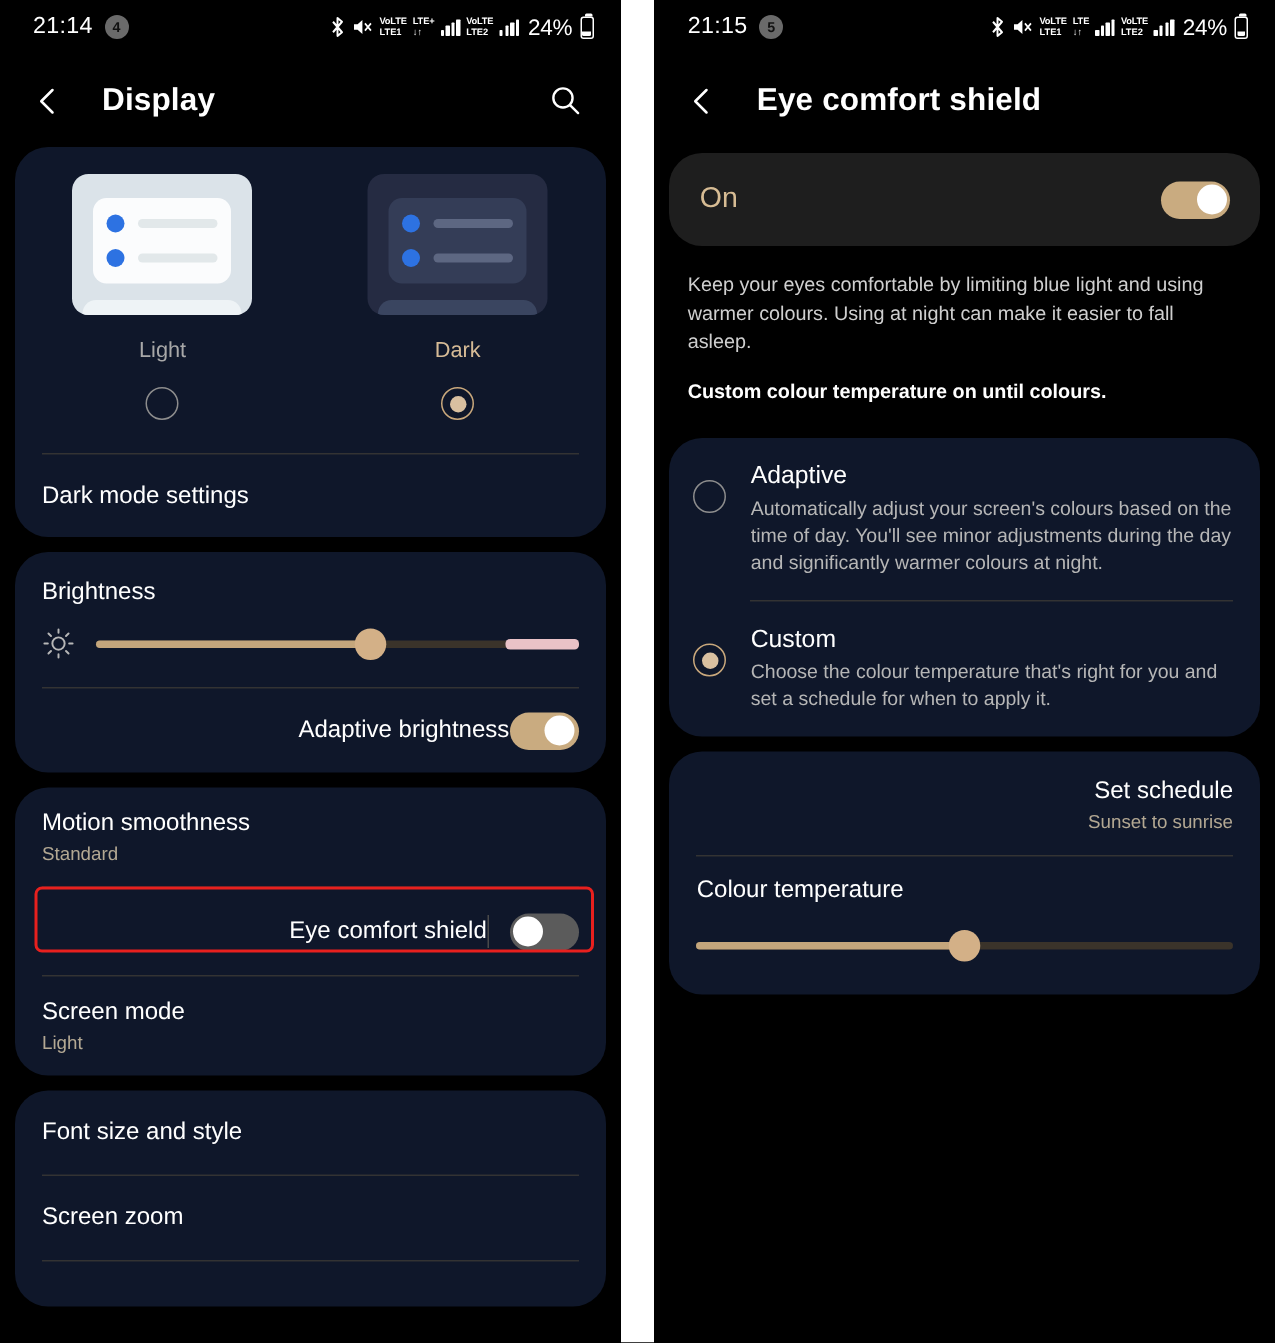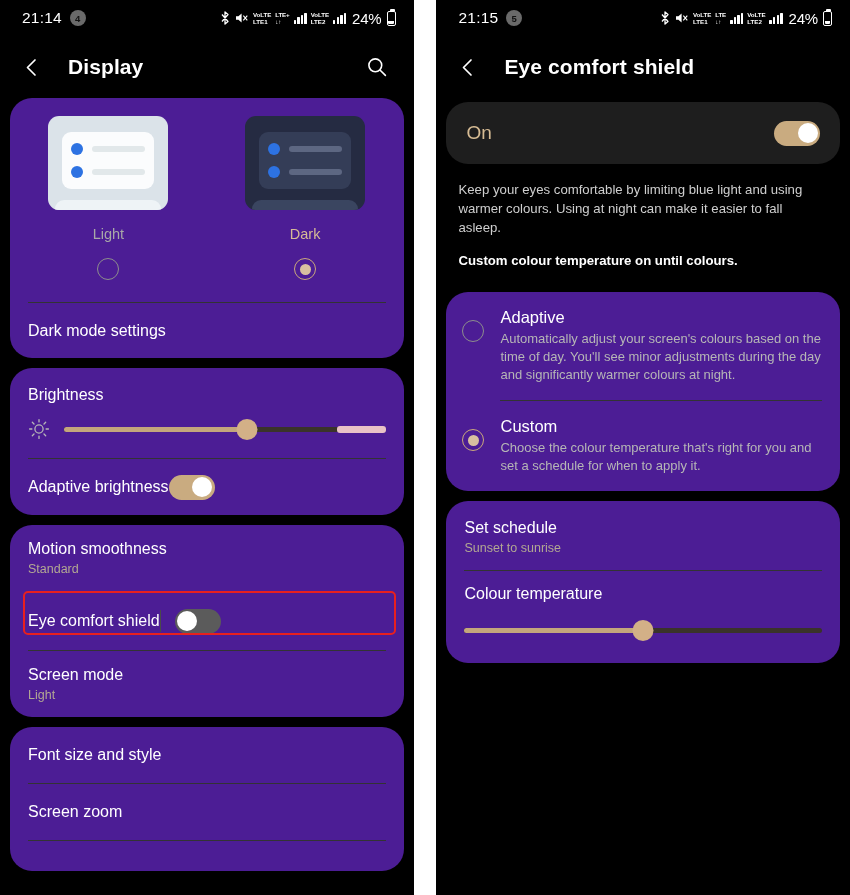--- a/index.html
+++ b/index.html
@@ -51,21 +51,21 @@
 
   
   .appbar { height:62px; display:flex; align-items:center; padding:0 20px 0 22px; }
   .back { width:34px; height:34px; display:flex; align-items:center; justify-content:flex-start;
           cursor:pointer; }
   .apptitle { font-size:21px; font-weight:700; margin-left:12px; letter-spacing:.1px; flex:1; }
   .search-btn { width:34px; height:34px; display:flex; align-items:center; justify-content:center; cursor:pointer;}
 
   
   .card {
-    background:#4c1d95; border-radius:22px; margin:0 10px 10px 10px;
+    background:#0f172a; border-radius:22px; margin:0 10px 10px 10px;
     overflow:hidden;
   }
   .divider { height:1px; background:#333; margin:0 18px; }
 
   
   .themes { display:flex; padding:18px 0 4px 0; }
   .theme { flex:1; display:flex; flex-direction:column; align-items:center; cursor:pointer;}
   .thumb-wrap { width:120px; height:94px; }
   .thumb {
     width:120px; height:94px; border-radius:11px; position:relative; overflow:hidden;
@@ -104,21 +104,21 @@
   .bright-title { font-size:16px; padding:18px 18px 0 18px; }
   .slider-row { display:flex; align-items:center; padding:14px 18px 18px 18px; gap:14px;}
   .sun { width:22px; height:22px; flex:none; }
   .track { position:relative; flex:1; height:22px; display:flex; align-items:center; }
   .track-bg { position:absolute; left:0; right:0; height:5px; border-radius:3px; background:#3a332a; }
   .track-fill { position:absolute; left:0; height:5px; border-radius:3px; background:#c4a67c; }
   .track-pink { position:absolute; height:7px; border-radius:3px; background:#e9c2c7; }
   .knob { position:absolute; width:21px; height:21px; border-radius:50%; background:#d3b087;
           transform:translateX(-50%); }
 
-  .sw-row { height:56px; display:flex; align-items:center; justify-content:flex-start;
+  .sw-row { height:56px; display:flex; align-items:center; justify-content:flex-end;
             padding:0 18px; font-size:16px; }
   .switch { width:46px; height:25px; border-radius:13px; position:relative; flex:none; }
   .switch.on { background:#c9ab80; }
   .switch.off { background:#5b5b5b; }
   .switch .kn { position:absolute; top:2.5px; width:20px; height:20px; border-radius:50%;
                 background:#fff; }
   .switch.on .kn { right:2.5px; }
   .switch.off .kn { left:2.5px; }
   .sw-sep { width:1px; height:22px; background:#4a4a4a; margin-right:14px; }
 
@@ -409,21 +409,21 @@
             <span class="ri"></span>
           </span>
         <span class="opt-body">
           <div class="h">Custom</div>
           <div class="p">Choose the colour temperature that's right for you and set a schedule for when to apply it.</div>
         </span>
       </div>
     </div>
 
     <div class="card" style="margin-top:10px;">
-      <div class="two-line" style="padding-top:16px;padding-bottom:14px;">
+      <div class="two-line" style="padding-top:16px;padding-bottom:14px;text-align:right;">
         <div class="t">Set schedule</div>
         <div class="s">Sunset to sunrise</div>
       </div>
       <div class="divider"></div>
       <div class="ct-title">Colour temperature</div>
       <div class="ct-slider">
         <span class="track">
           <span class="track-bg"></span>
           <span class="track-fill" id="ct-fill" style="width: 50%;"></span>
           <span class="knob" id="ct-knob" style="left: 50%;"></span>

